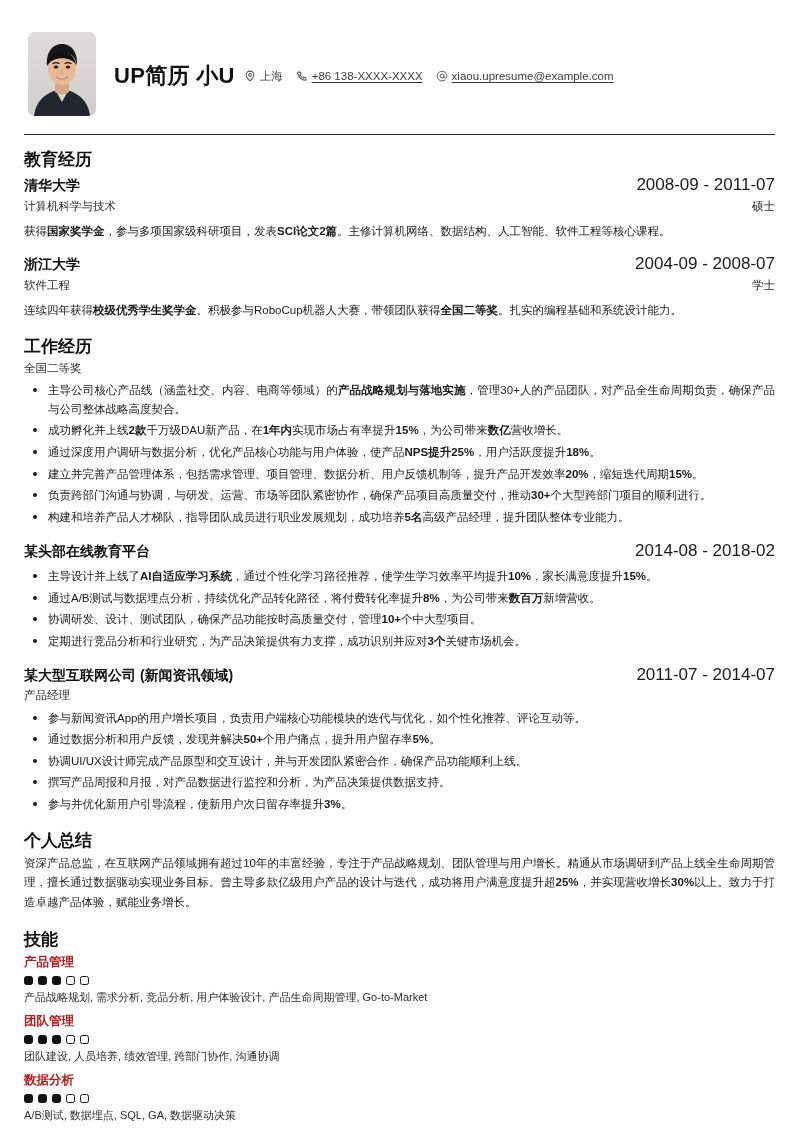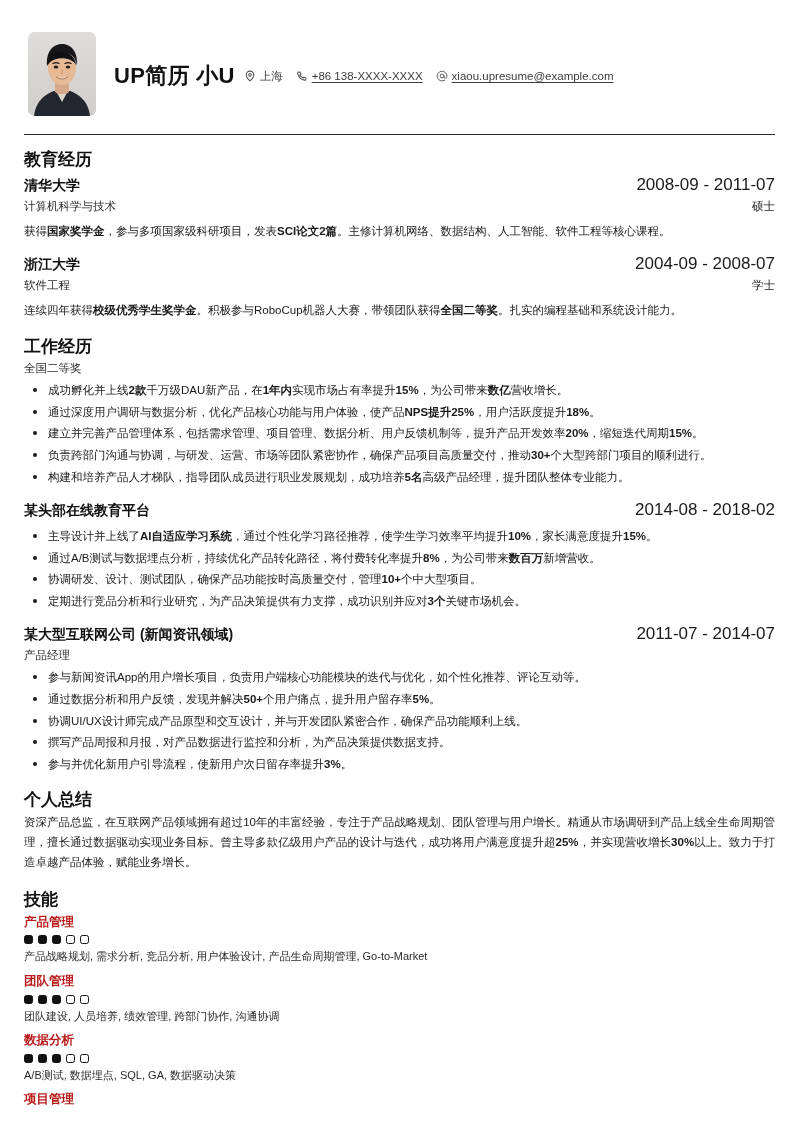--- a/index.html
+++ b/index.html
@@ -183,20 +183,21 @@
   </div>
 
   <div class="section section-gap">
     <div class="section-title">工作经历</div>
 
     <div class="entry">
       <div class="entry-sub">
         <span class="role">全国二等奖</span>
       </div>
       <ul class="bullets">
+          <li>主导公司核心产品线（涵盖社交、内容、电商等领域）的<b>产品战略规划与落地实施</b>，管理30+人的产品团队，对产品全生命周期负责，确保产品与公司整体战略高度契合。</li>
           <li>成功孵化并上线<b>2款</b>千万级DAU新产品，在<b>1年内</b>实现市场占有率提升<b>15%</b>，为公司带来<b>数亿</b>营收增长。</li>
           <li>通过深度用户调研与数据分析，优化产品核心功能与用户体验，使产品<b>NPS提升25%</b>，用户活跃度提升<b>18%</b>。</li>
           <li>建立并完善产品管理体系，包括需求管理、项目管理、数据分析、用户反馈机制等，提升产品开发效率<b>20%</b>，缩短迭代周期<b>15%</b>。</li>
           <li>负责跨部门沟通与协调，与研发、运营、市场等团队紧密协作，确保产品项目高质量交付，推动<b>30+</b>个大型跨部门项目的顺利进行。</li>
           <li>构建和培养产品人才梯队，指导团队成员进行职业发展规划，成功培养<b>5名</b>高级产品经理，提升团队整体专业能力。</li>
         </ul>
     </div>
 
     <div class="entry gap-entry">
       <div class="entry-head">

